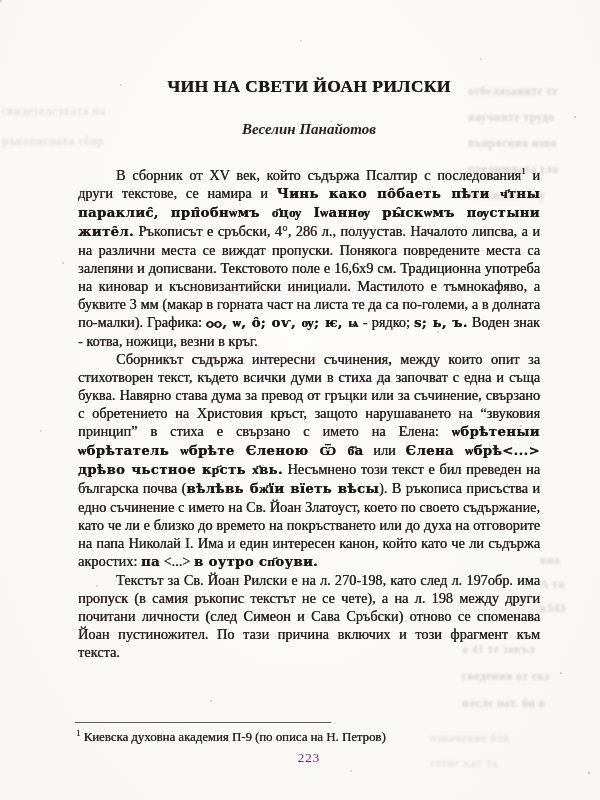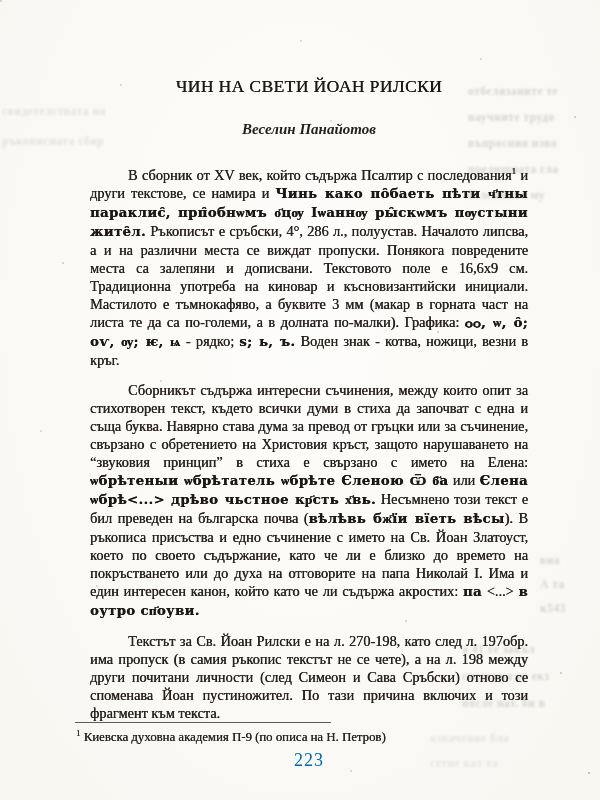--- a/index.html
+++ b/index.html
@@ -31,48 +31,48 @@
   .bleed{
     position:absolute;color:#8f8a80;opacity:.34;filter:blur(1.15px);
     font-size:11.5px;line-height:26px;font-weight:bold;letter-spacing:.5px;
     pointer-events:none;white-space:nowrap;
   }
   .content{
     position:absolute;left:78px;top:76px;width:462px;color:#29221f;
   }
   .doc-title{
     margin:0 0 24px 0;text-align:center;
-    font-size:17.5px;font-weight:normal;letter-spacing:.4px;color:#1e1917;
+    font-size:17.5px;font-weight:bold;letter-spacing:.4px;color:#1e1917;
     text-shadow:.3px 0 0 currentColor;
   }
   .author{
     margin:0 0 28px 0;text-align:center;
     font-size:15px;font-weight:bold;font-style:italic;color:#25201d;
   }
   .para{
-    margin:12px;text-align:justify;text-indent:38px;
+    margin:0;text-align:justify;text-indent:38px;
     font-size:14.3px;line-height:18px;
     text-shadow:.3px 0 0 currentColor;
   }
   .cs{
     font-family:"DejaVu Serif", serif;
     font-weight:bold;font-size:13.2px;letter-spacing:.4px;color:#1d1815;
   }
   sup.fnref{font-size:9px;line-height:0;}
   .footnote-divider{
     position:absolute;left:75px;top:722px;width:256px;height:0;
     border-top:1.4px solid #433e38;opacity:.85;
   }
   .footnote{
     position:absolute;left:76px;top:730px;width:420px;
     font-size:12.8px;color:#2c2522;text-shadow:.25px 0 0 currentColor;
   }
   .page-number{
     position:absolute;left:78px;top:750px;width:462px;text-align:center;
-    font-size:18px;color:#0369a1;letter-spacing:1px;
+    font-size:13px;color:#701a75;letter-spacing:1px;
   }
 </style>
 </head>
 <body>
 
 <div class="page-surface"></div>
 <div class="speckles"></div>
 
 <div class="bleed" style="left:468px;top:78px;width:130px;">
   <div>отбелязаните те</div>

